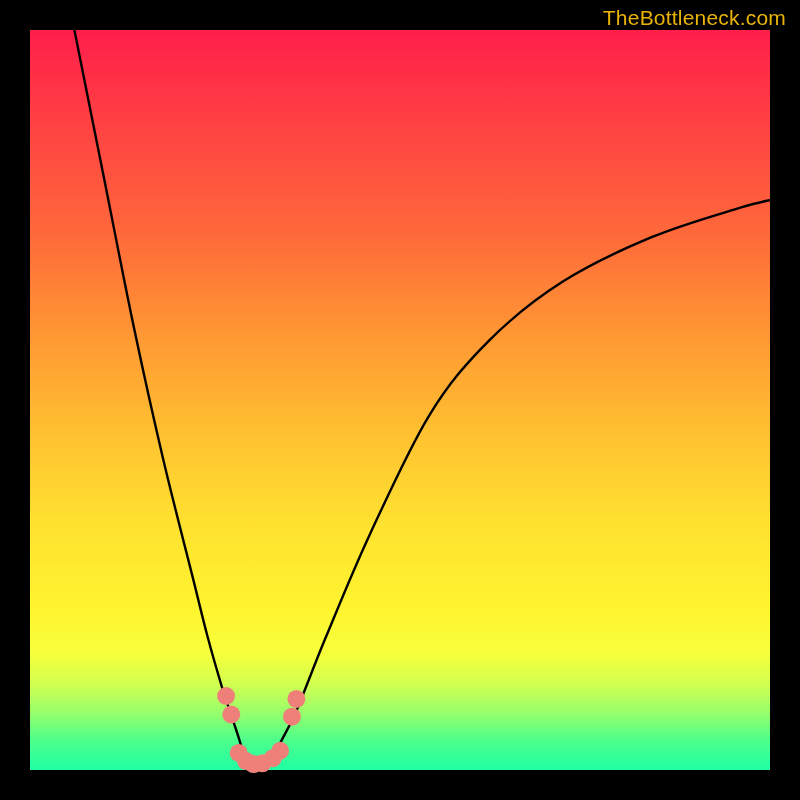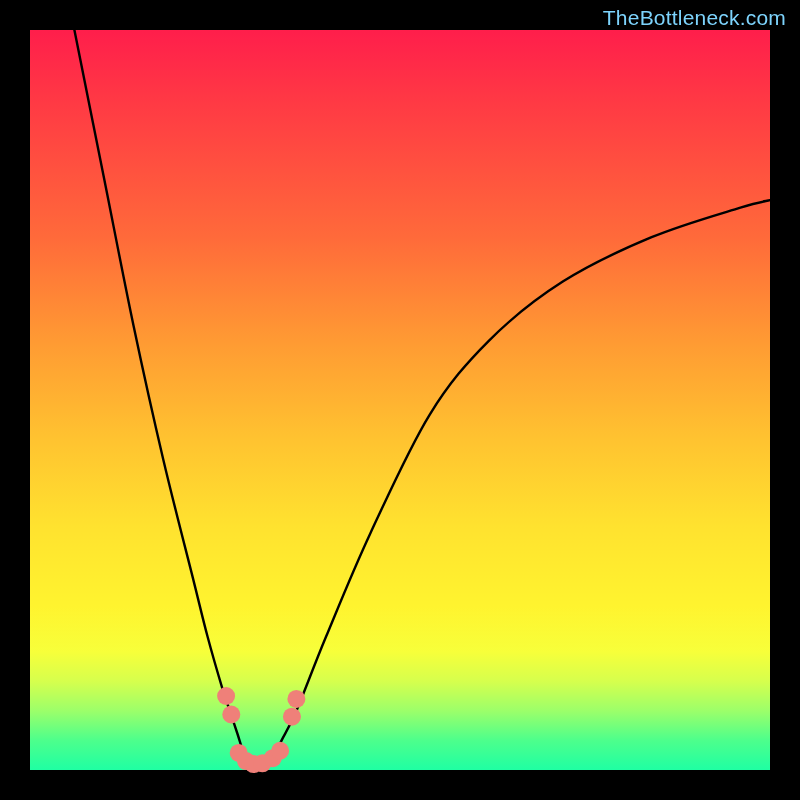--- a/index.html
+++ b/index.html
@@ -39,21 +39,21 @@
       #d6ff4d 88%,
       #9cff6a 92%,
       #4dff8c 96%,
       #1fffa3 100%
     );
   }
   .watermark {
     position: absolute;
     top: 6px;
     right: 14px;
-    color: #7dd3fc;
+    color: #eab308;
     font-size: 21px;
     letter-spacing: 0.2px;
     font-weight: 400;
     user-select: none;
   }
   svg.curve {
     position: absolute;
     left: 0;
     top: 0;
     width: 740px;

